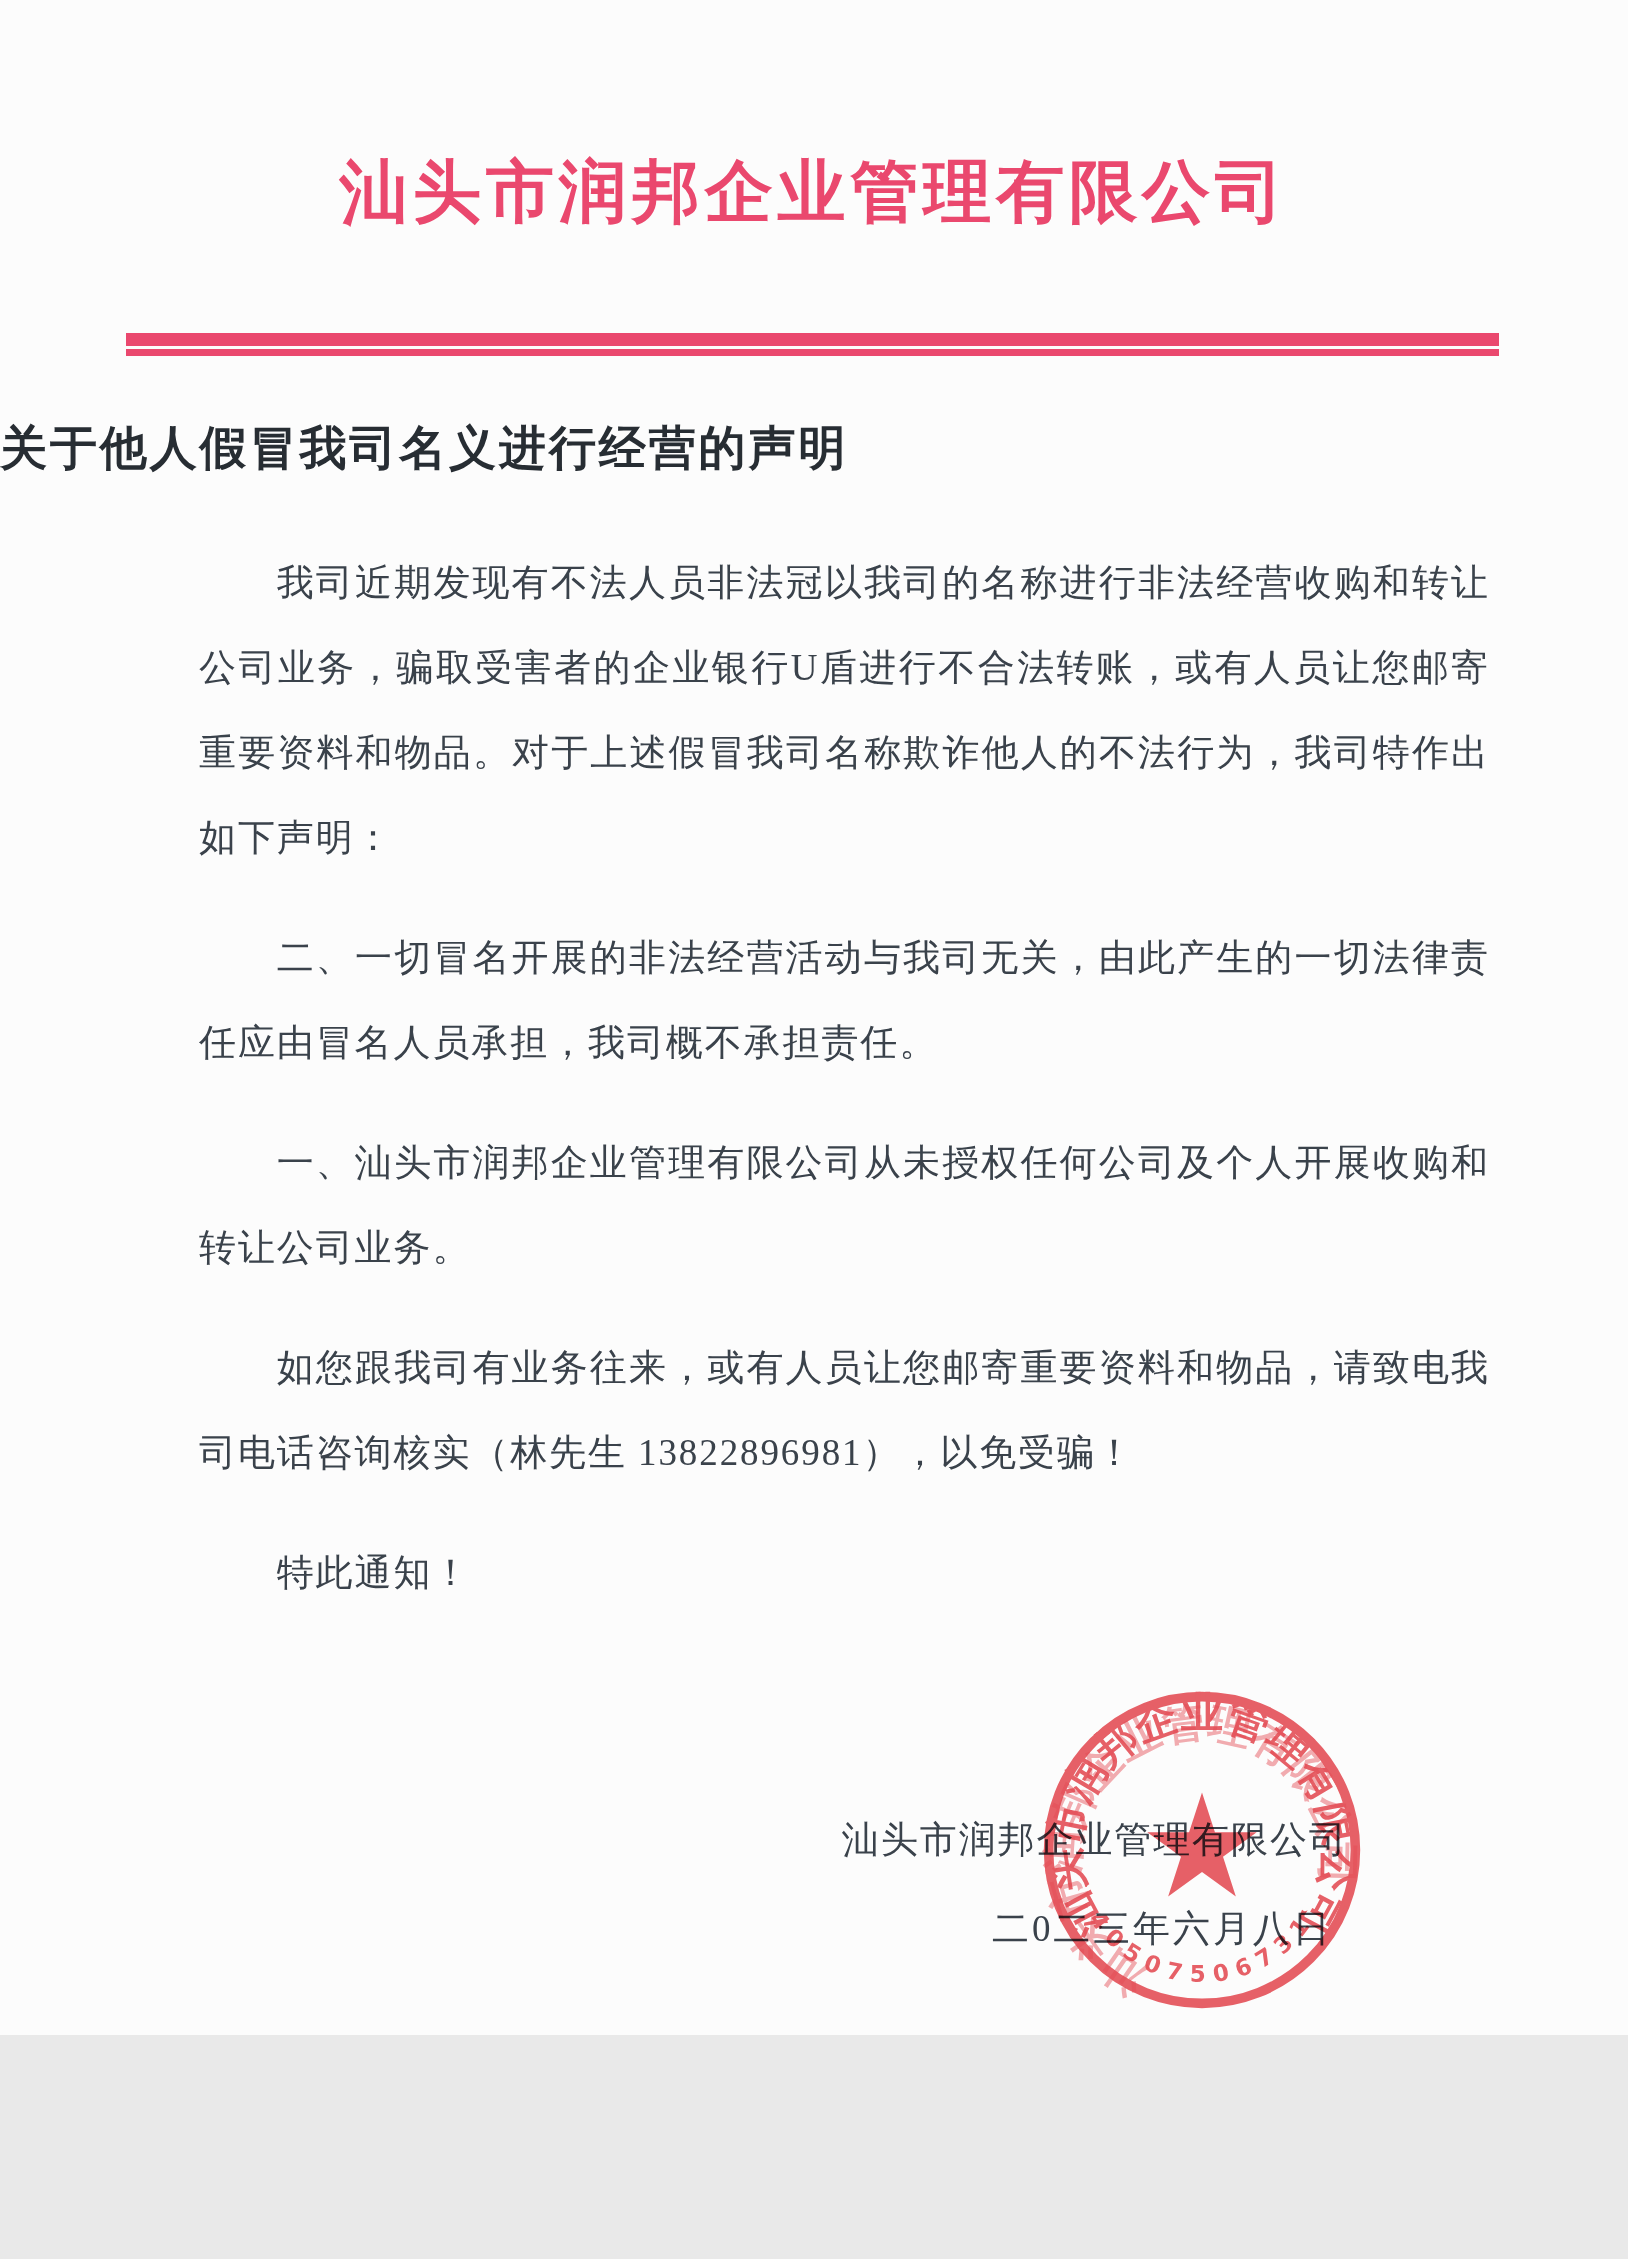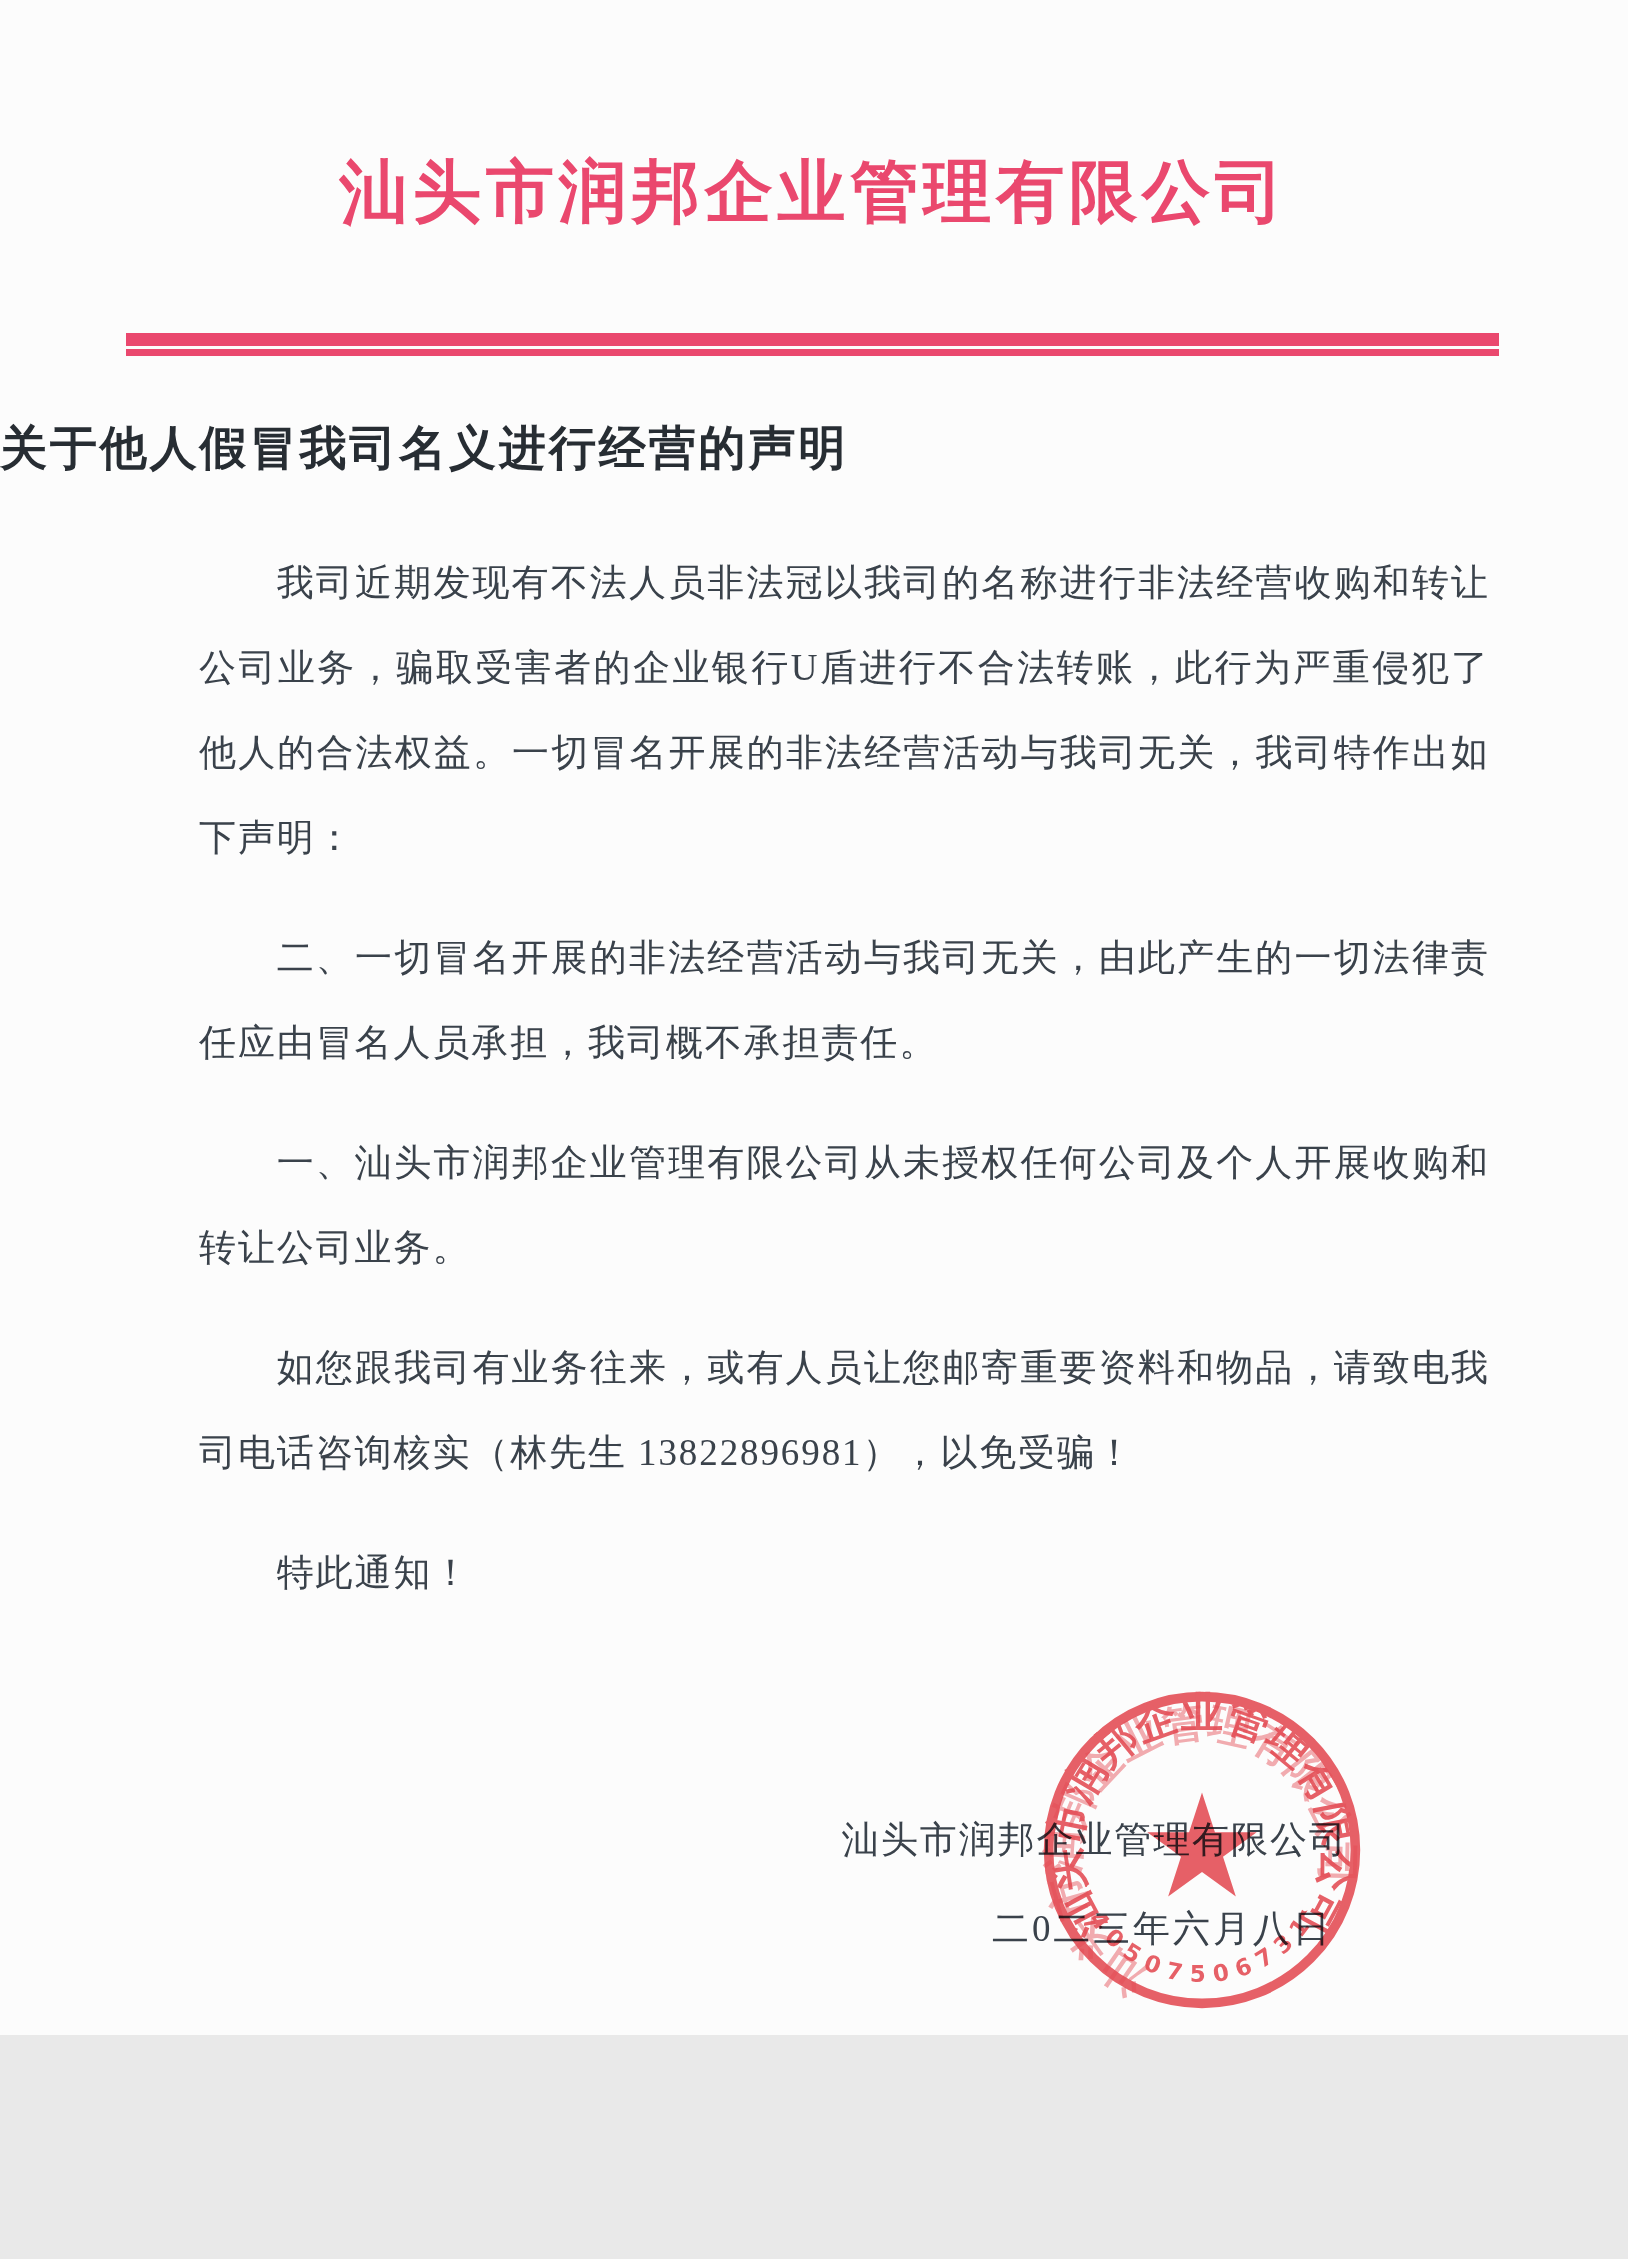--- a/index.html
+++ b/index.html
@@ -123,21 +123,21 @@
 
 <div class="page">
 
   <h1 class="letterhead-title">汕头市润邦企业管理有限公司</h1>
   <div class="rule rule-thick"></div>
   <div class="rule rule-thin"></div>
 
   <h2 class="doc-title">关于他人假冒我司名义进行经营的声明</h2>
 
   <div class="body-block">
-    <p class="para">我司近期发现有不法人员非法冠以我司的名称进行非法经营收购和转让公司业务，骗取受害者的企业银行U盾进行不合法转账，此行为严重侵犯了他人的合法权益。一切冒名开展的非法经营活动与我司无关，我司特作出如下声明：</p>
+    <p class="para">我司近期发现有不法人员非法冠以我司的名称进行非法经营收购和转让公司业务，骗取受害者的企业银行U盾进行不合法转账，或有人员让您邮寄重要资料和物品。对于上述假冒我司名称欺诈他人的不法行为，我司特作出如下声明：</p>
     <p class="para">二、一切冒名开展的非法经营活动与我司无关，由此产生的一切法律责任应由冒名人员承担，我司概不承担责任。</p>
     <p class="para">一、汕头市润邦企业管理有限公司从未授权任何公司及个人开展收购和转让公司业务。</p>
     <p class="para">如您跟我司有业务往来，或有人员让您邮寄重要资料和物品，请致电我司电话咨询核实（林先生 13822896981），以免受骗！</p>
     <p class="closing">特此通知！</p>
   </div>
 
   <div class="sig-company">汕头市润邦企业管理有限公司</div>
   <div class="sig-date">二0二三年六月八日</div>
 
   <div class="seal-wrap">

